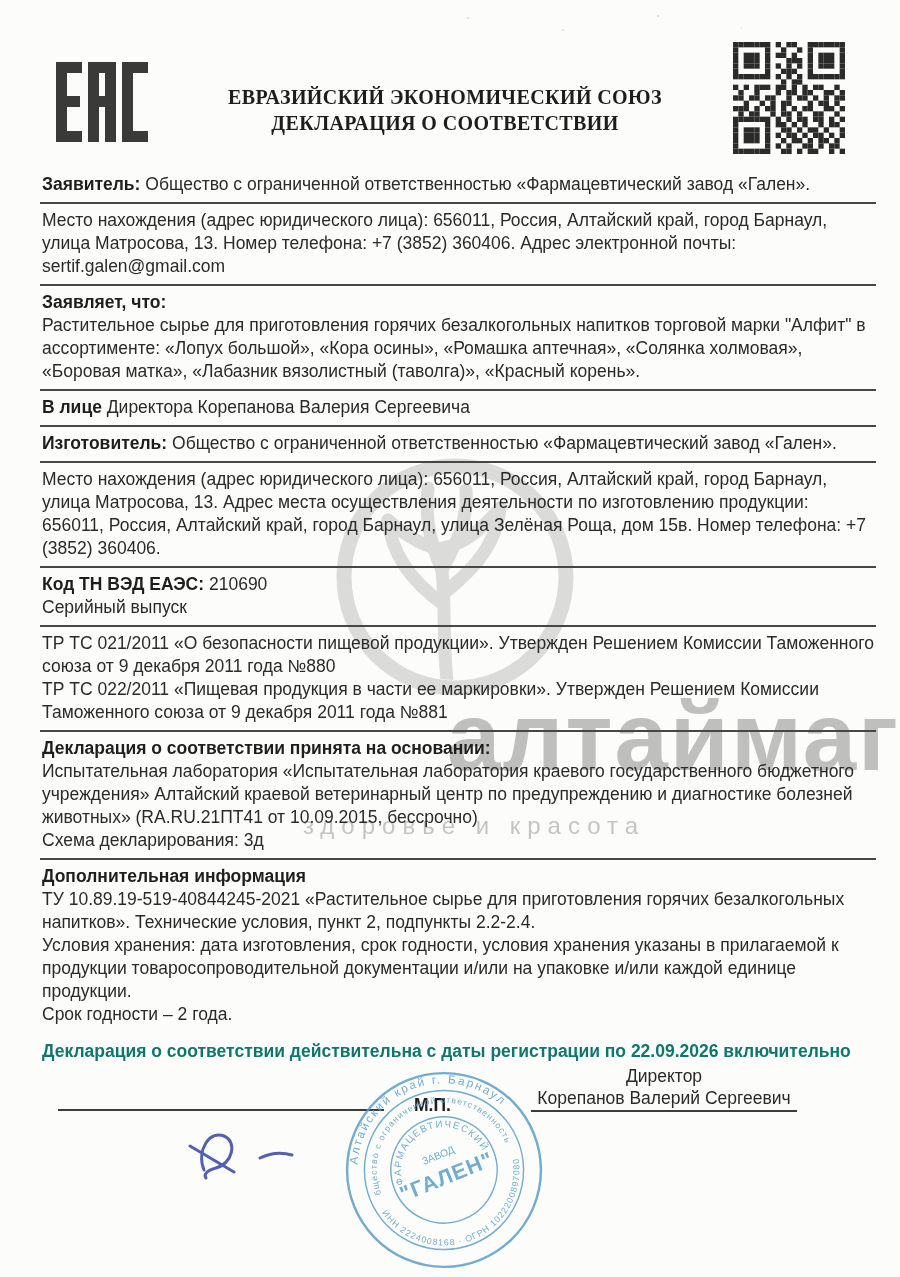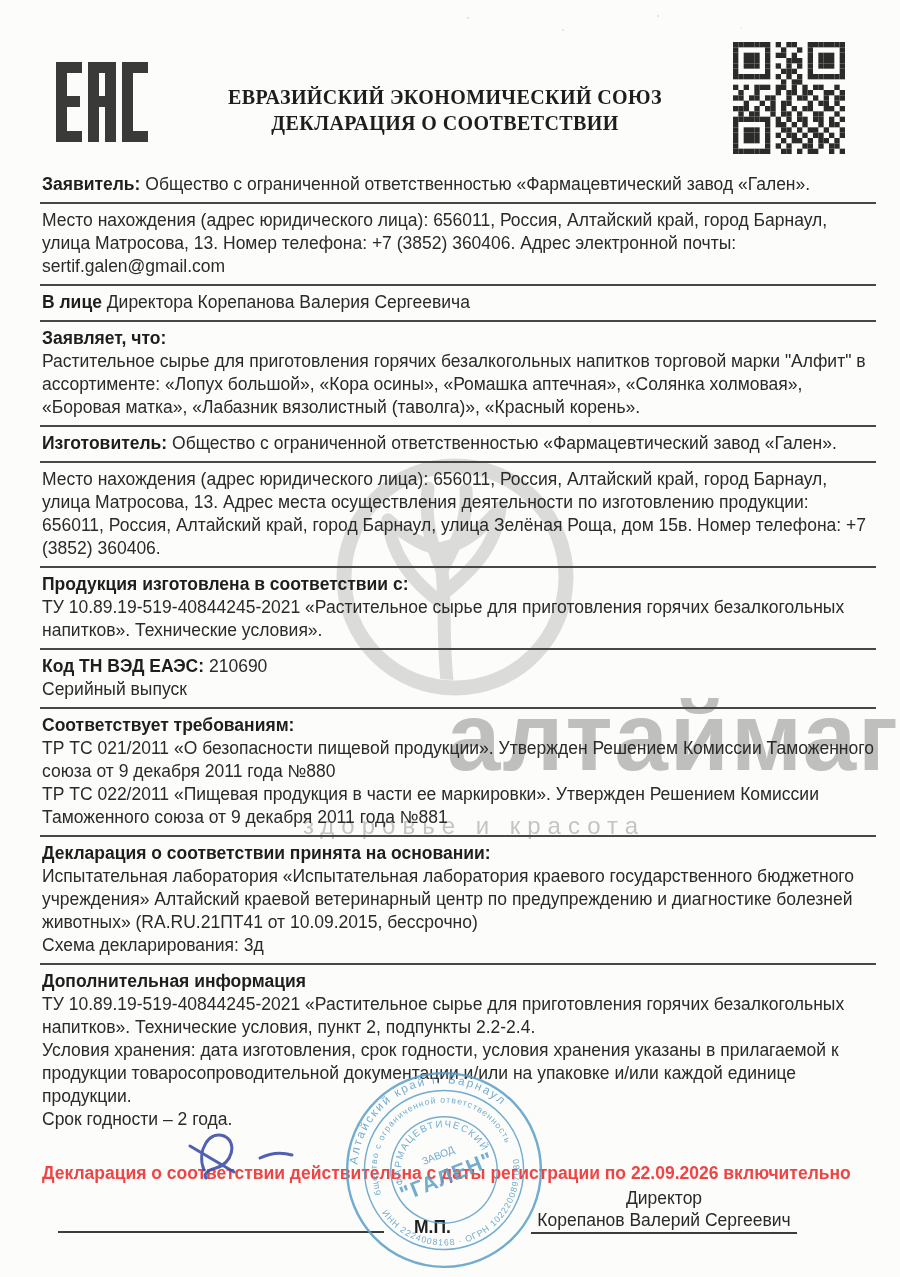--- a/index.html
+++ b/index.html
@@ -25,21 +25,21 @@
   .wm-tagline{
     position:absolute;left:0;right:0;top:812px;text-align:center;z-index:0;
     font-size:24px;letter-spacing:7px;color:rgba(150,150,150,.55);margin-left:48px;
   }
   
   .body{position:absolute;top:168px;left:40px;right:24px;z-index:1;}
   .sec{padding:5px 2px 6px 2px;font-size:17.5px;line-height:23px;}
   .sec.hr{border-bottom:2px solid #474747;}
   .sec p{margin:0;}
   .lbl{font-weight:bold;color:#1e1e1e;}
-  .validity{margin-top:21px;padding:4px 2px 2px 2px;font-size:17.5px;line-height:23px;font-weight:bold;color:#ef4444;}
+  .validity{margin-top:4px;padding:4px 2px 2px 2px;font-size:17.5px;line-height:23px;font-weight:bold;color:#0f766e;}
   
   .sig-row{position:relative;height:74px;font-size:17.5px;}
   .sig-left{position:absolute;left:18px;top:0;width:326px;}
   .sig-line{border-bottom:2px solid #3c3c3c;height:44px;}
   .mp{position:absolute;left:374px;top:30px;font-weight:bold;color:#1e1e1e;}
   .sig-right{position:absolute;left:474px;top:0;width:300px;text-align:center;}
   .sig-right .dtitle{line-height:22px;}
   .sig-right .dname{display:inline-block;border-bottom:2px solid #3c3c3c;padding:0 6px 1px 6px;line-height:22px;}
   
   .signature-svg{position:absolute;left:182px;top:1122px;z-index:3;}
@@ -344,48 +344,43 @@
 
     <div class="sec hr">
       <p><span class="lbl">Заявитель:</span> <span>Общество с ограниченной ответственностью «Фармацевтический завод «Гален».</span></p>
     </div>
 
     <div class="sec hr">
       <p>Место нахождения (адрес юридического лица): 656011, Россия, Алтайский край, город Барнаул, улица Матросова, 13. Номер телефона: +7 (3852) 360406. Адрес электронной почты: sertif.galen@gmail.com</p>
     </div>
 
     <div class="sec hr">
-      <p><span class="lbl">В лице</span> <span>Директора Корепанова Валерия Сергеевича</span></p>
-    </div>
-
-    <div class="sec hr">
       <p class="lbl">Заявляет, что:</p>
       <p>Растительное сырье для приготовления горячих безалкогольных напитков торговой марки "Алфит" в ассортименте: «Лопух большой», «Кора осины», «Ромашка аптечная», «Солянка холмовая», «Боровая матка», «Лабазник вязолистный (таволга)», «Красный корень».</p>
     </div>
 
     <div class="sec hr">
+      <p><span class="lbl">В лице</span> <span>Директора Корепанова Валерия Сергеевича</span></p>
+    </div>
+
+    <div class="sec hr">
       <p><span class="lbl">Изготовитель:</span> <span>Общество с ограниченной ответственностью «Фармацевтический завод «Гален».</span></p>
     </div>
 
     <div class="sec hr">
       <p>Место нахождения (адрес юридического лица): 656011, Россия, Алтайский край, город Барнаул, улица Матросова, 13. Адрес места осуществления деятельности по изготовлению продукции: 656011, Россия, Алтайский край, город Барнаул, улица Зелёная Роща, дом 15в. Номер телефона: +7 (3852) 360406.</p>
     </div>
 
-    <div class="sec hr">
-      <p class="lbl">Продукция изготовлена в соответствии с:</p>
-      <p>ТУ 10.89.19-519-40844245-2021 «Растительное сырье для приготовления горячих безалкогольных напитков». Технические условия».</p>
-    </div>
 
     <div class="sec hr">
       <p><span class="lbl">Код ТН ВЭД ЕАЭС:</span> <span>210690</span></p>
       <p>Серийный выпуск</p>
     </div>
 
     <div class="sec hr">
-      <p class="lbl">Соответствует требованиям:</p>
       <p>ТР ТС 021/2011 «О безопасности пищевой продукции». Утвержден Решением Комиссии Таможенного союза от 9 декабря  2011 года №880</p>
       <p>ТР ТС 022/2011 «Пищевая продукция в части ее маркировки». Утвержден Решением Комиссии Таможенного союза от 9 декабря  2011 года №881</p>
     </div>
 
     <div class="sec hr">
       <p class="lbl">Декларация о соответствии принята на основании:</p>
       <p>Испытательная лаборатория «Испытательная лаборатория краевого государственного бюджетного учреждения» Алтайский краевой ветеринарный центр по предупреждению и диагностике болезней животных» (RA.RU.21ПТ41 от 10.09.2015, бессрочно)</p>
       <p>Схема декларирования: 3д</p>
     </div>
 

